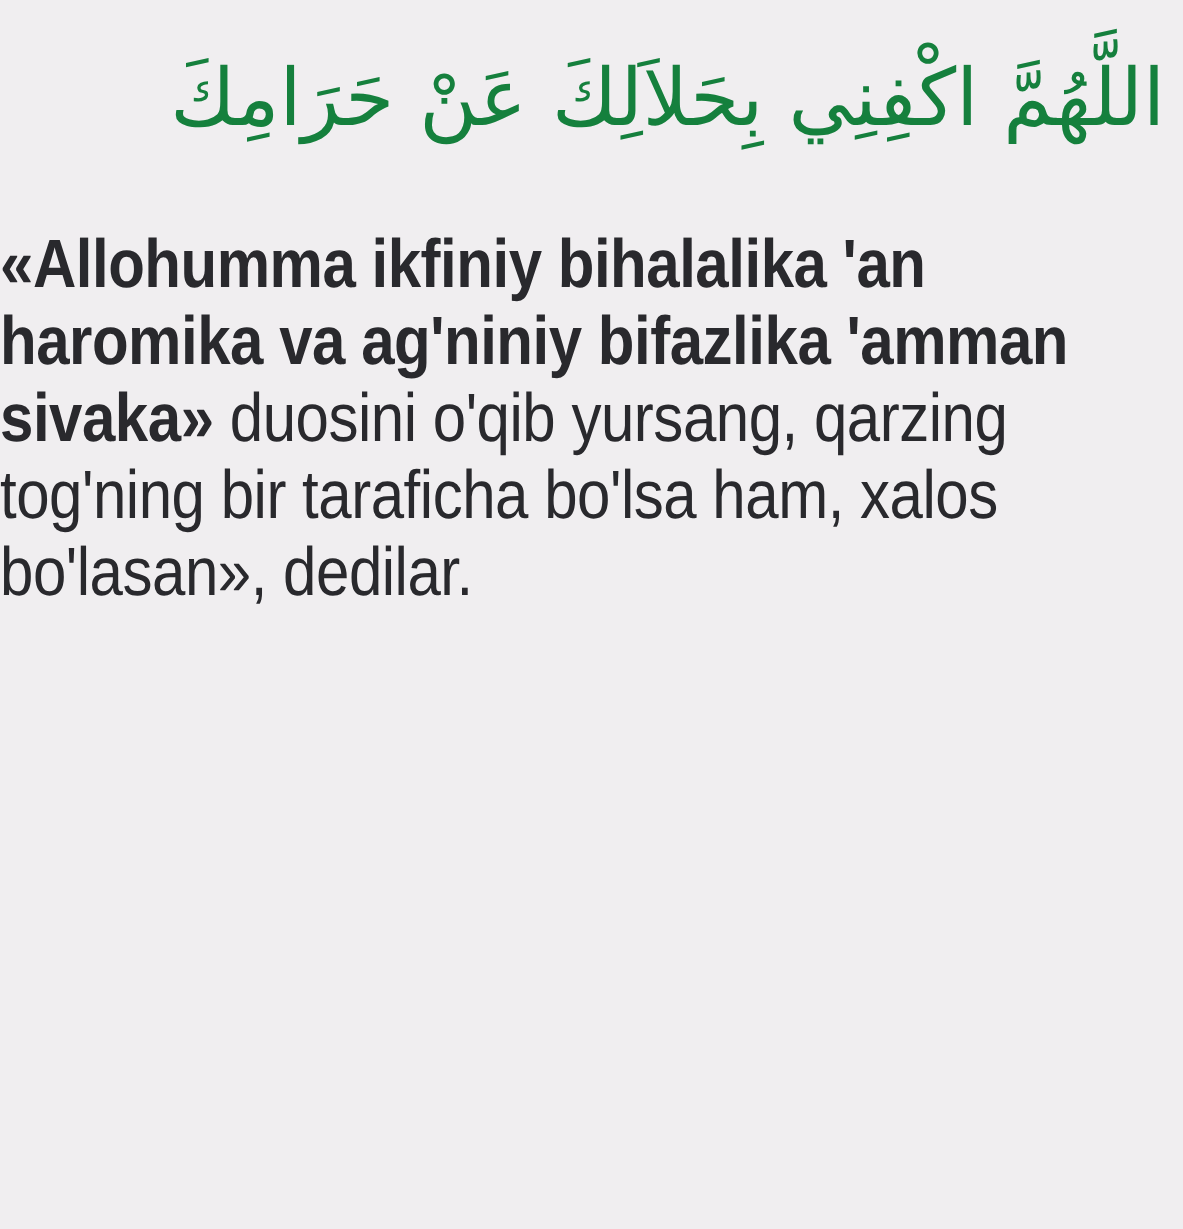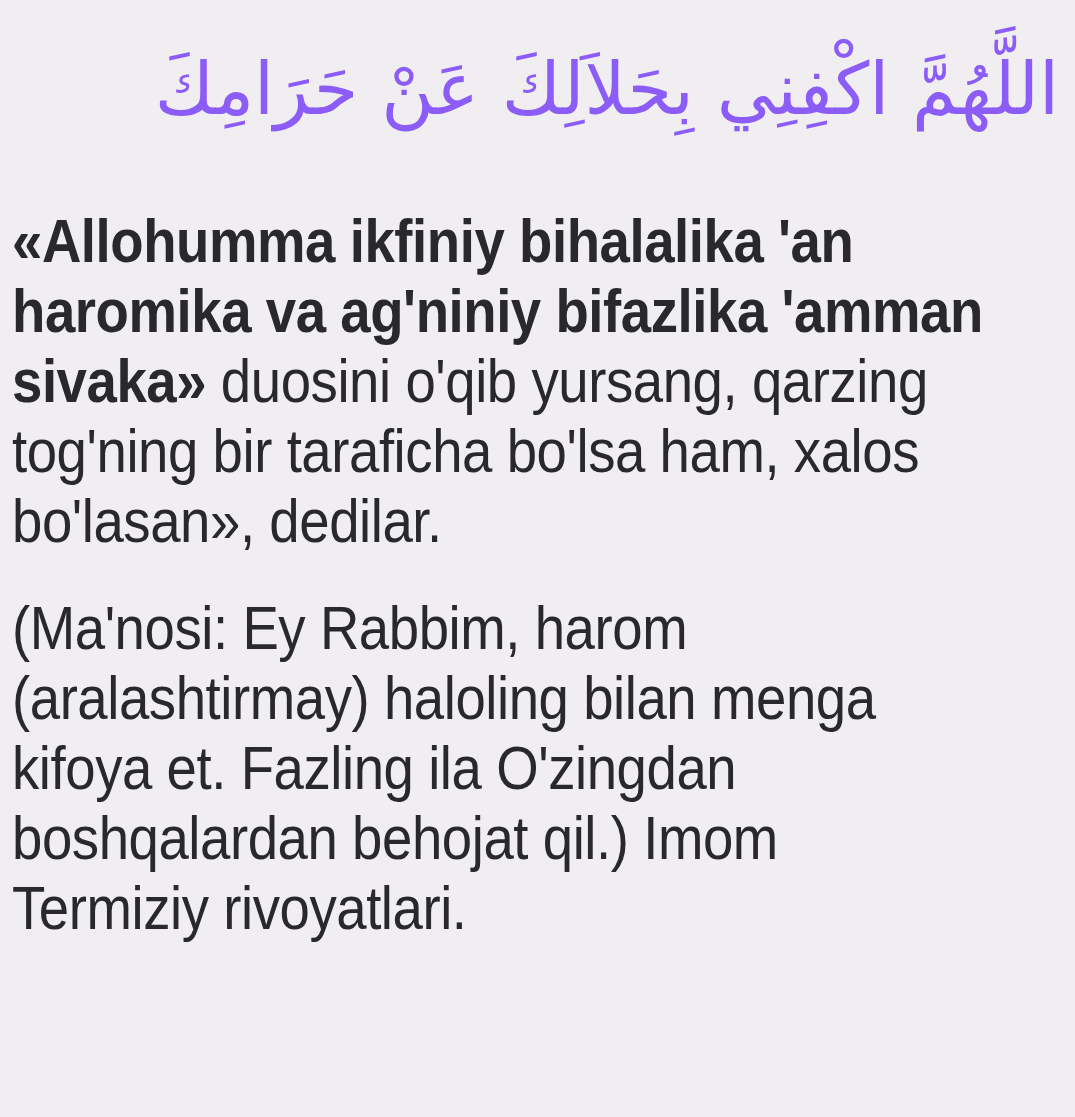--- a/index.html
+++ b/index.html
@@ -10,28 +10,28 @@
     background: #f0eef0;
     color: #29292d;
   }
   .arabic-block {
     direction: rtl;
     text-align: right;
     padding: 14px 16px 0 0;
     font-family: "DejaVu Sans", sans-serif;
     font-size: 72px;
     line-height: 150px;
-    color: #8b5cf6;
+    color: #15803d;
   }
   .ar-line { white-space: nowrap; }
   .para {
     font-family: "Liberation Sans", sans-serif;
     font-size: 62px;
     line-height: 70px;
-    padding-left: 12px;
+    padding-left: 0;
     color: #29292d;
   }
   .para-translit { margin-top: 42px; }
   .para-translate { margin-top: 37px; }
   .tline {
     white-space: nowrap;
     transform: scaleX(0.88);
     transform-origin: 0 50%;
     letter-spacing: -0.5px;
   }
@@ -53,21 +53,14 @@
     <div class="tline">
       <span class="bold">haromika va ag'niniy bifazlika 'amman</span>
     </div>
     <div class="tline">
       <span class="bold">sivaka»</span><span> duosini o'qib yursang, qarzing</span>
     </div>
     <div class="tline">tog'ning bir taraficha bo'lsa ham, xalos</div>
     <div class="tline">bo'lasan», dedilar.</div>
   </div>
 
-  <div class="para para-translate">
-    <div class="tline">(Ma'nosi: Ey Rabbim, harom</div>
-    <div class="tline">(aralashtirmay) haloling bilan menga</div>
-    <div class="tline">kifoya et. Fazling ila O'zingdan</div>
-    <div class="tline">boshqalardan behojat qil.) Imom</div>
-    <div class="tline">Termiziy rivoyatlari.</div>
-  </div>
 
 </div>
 
 </body></html>

